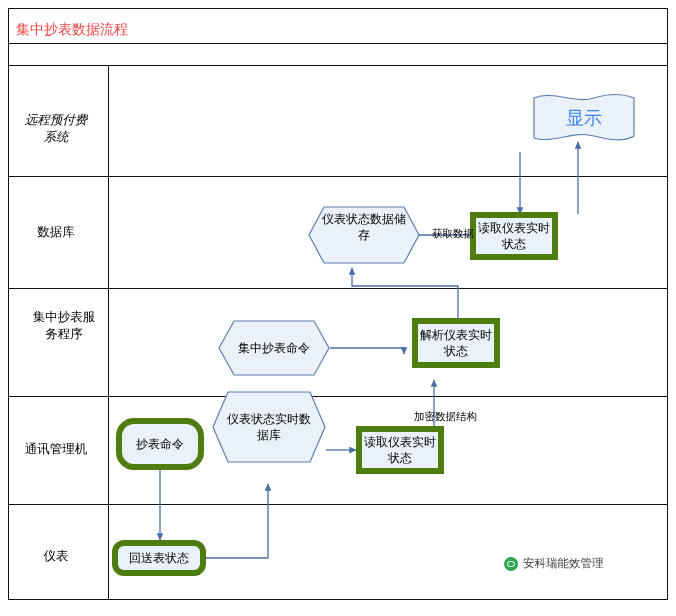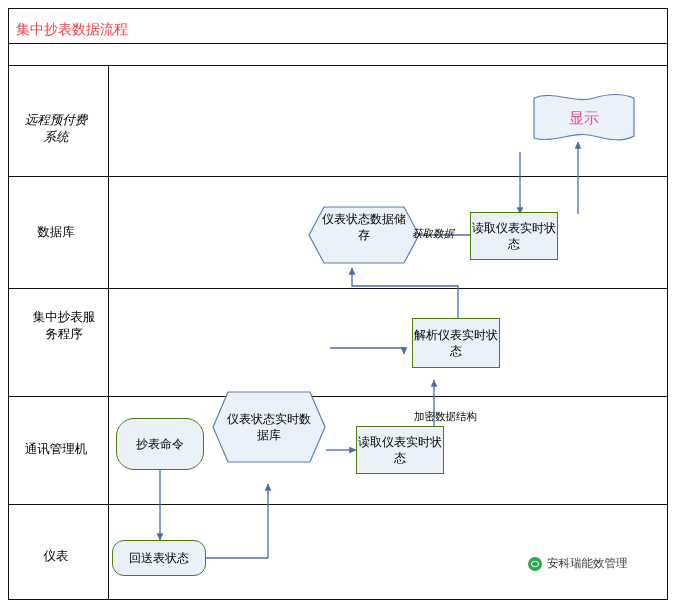--- a/index.html
+++ b/index.html
@@ -68,21 +68,21 @@
     text-align: center;
     font-size: 12.5px;
     color: #000000;
     line-height: 17px;
   }
 
   
   .box {
     position: absolute;
     box-sizing: border-box;
-    border: 1px solid #4d7c0f;
+    border: 6px solid #4d7c0f;
     background: #eaf1f9;
     color: #000000;
     font-size: 12px;
     line-height: 16px;
     display: flex;
     align-items: center;
     justify-content: center;
     text-align: center;
   }
   .rounded {
@@ -113,21 +113,21 @@
     padding: 0 12px;
   }
   .flag-wrap {
     position: absolute;
   }
   .flag-wrap svg { position: absolute; left:0; top:0; }
   .flag-wrap .flag-text {
     position: absolute;
     left: 0; top: 0; width: 100%; height: 100%;
     display: flex; align-items: center; justify-content: center;
-    font-size: 15px; color: #ec4899;
+    font-size: 18px; color: #3b82f6;
   }
   .conn {
     position: absolute;
     left: 0;
     top: 0;
     width: 676px;
     height: 616px;
     pointer-events: none;
   }
   .edge-label {
@@ -136,21 +136,20 @@
     color: #000000;
     white-space: nowrap;
   }
   .watermark {
     position: absolute;
     display: flex;
     align-items: center;
     gap: 5px;
     font-size: 11.5px;
     color: #3a3a3a;
-    margin-left: 24px;
   }
   .wm-logo {
     width: 14px; height: 14px;
     border-radius: 50%;
     background: #2fa84f;
     display: inline-block;
     position: relative;
   }
   .wm-logo::after {
     content: "";
@@ -240,24 +239,30 @@
     <svg width="112" height="58" viewBox="0 0 112 58">
       <polygon points="16,1 96,1 111,29 96,57 16,57 1,29" fill="#eaf1f9" stroke="#5b7fb0" stroke-width="1.2"></polygon>
     </svg>
     <div class="hex-text" style="padding:0 14px;">仪表状态数据储存</div>
   </div>
 
   <div class="box" style="left:470px; top:212px; width:88px; height:48px;">
     <span>读取仪表实时状态</span>
   </div>
 
-  <div class="edge-label" style="left:412px; top:227px;font-style:italic;">
+  <div class="edge-label" style="left:432px; top:227px;">
     <span>获取数据</span>
   </div>
 
+  <div class="hex-wrap" style="left:218px; top:320px; width:112px; height:56px;">
+    <svg width="112" height="56" viewBox="0 0 112 56">
+      <polygon points="16,1 96,1 111,28 96,55 16,55 1,28" fill="#eaf1f9" stroke="#5b7fb0" stroke-width="1.2"></polygon>
+    </svg>
+    <div class="hex-text" style="padding:0 14px;">集中抄表命令</div>
+  </div>
 
   <div class="box rounded" style="left:116px; top:418px; width:88px; height:52px;">
     <span>抄表命令</span>
   </div>
 
   <div class="box" style="left:412px; top:318px; width:88px; height:50px;">
     <span>解析仪表实时状态</span>
   </div>
 
   <div class="hex-wrap" style="left:212px; top:391px; width:114px; height:72px;">

